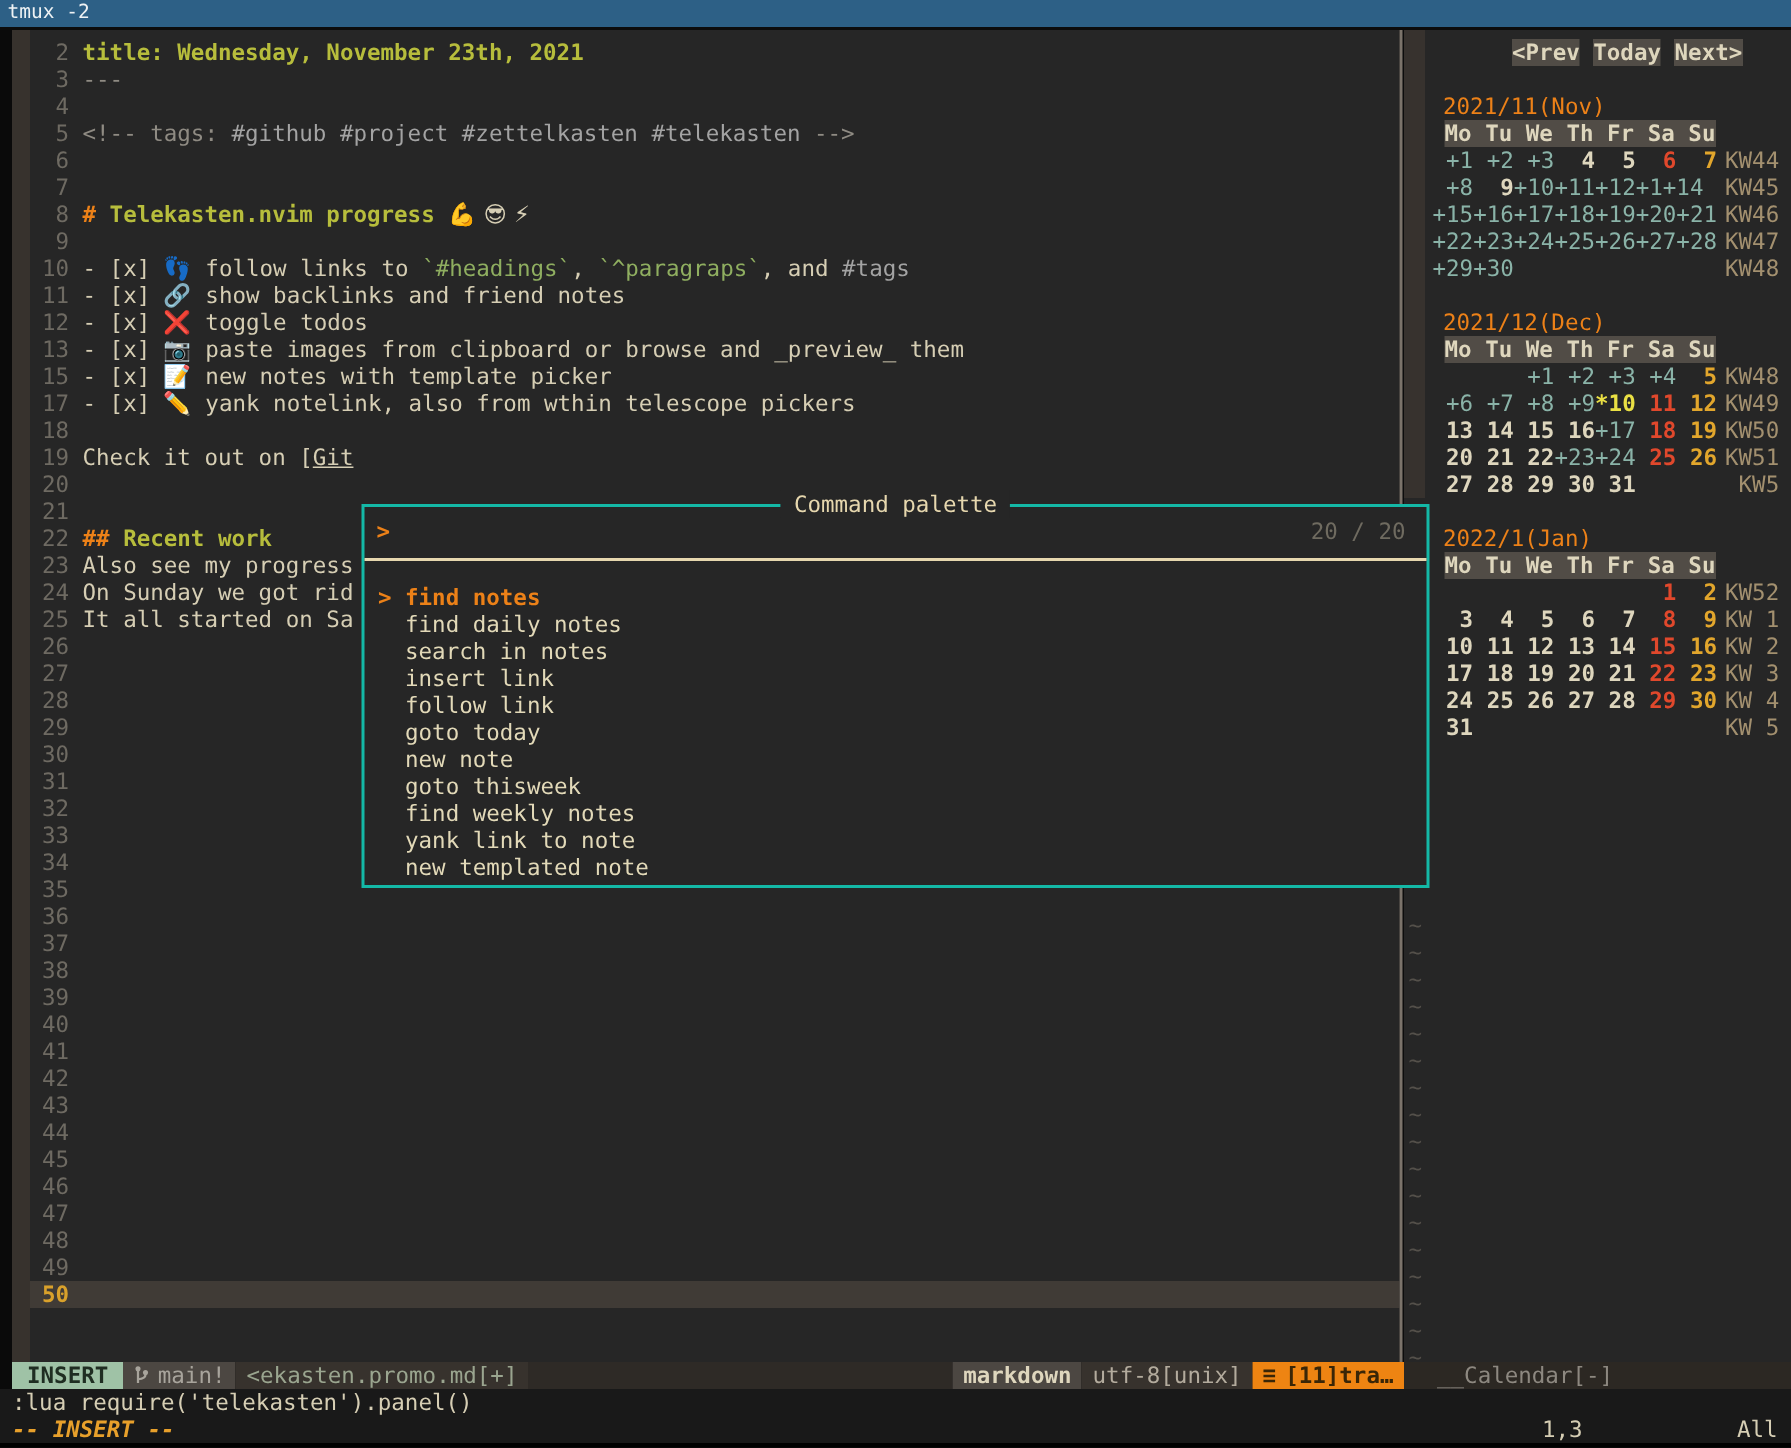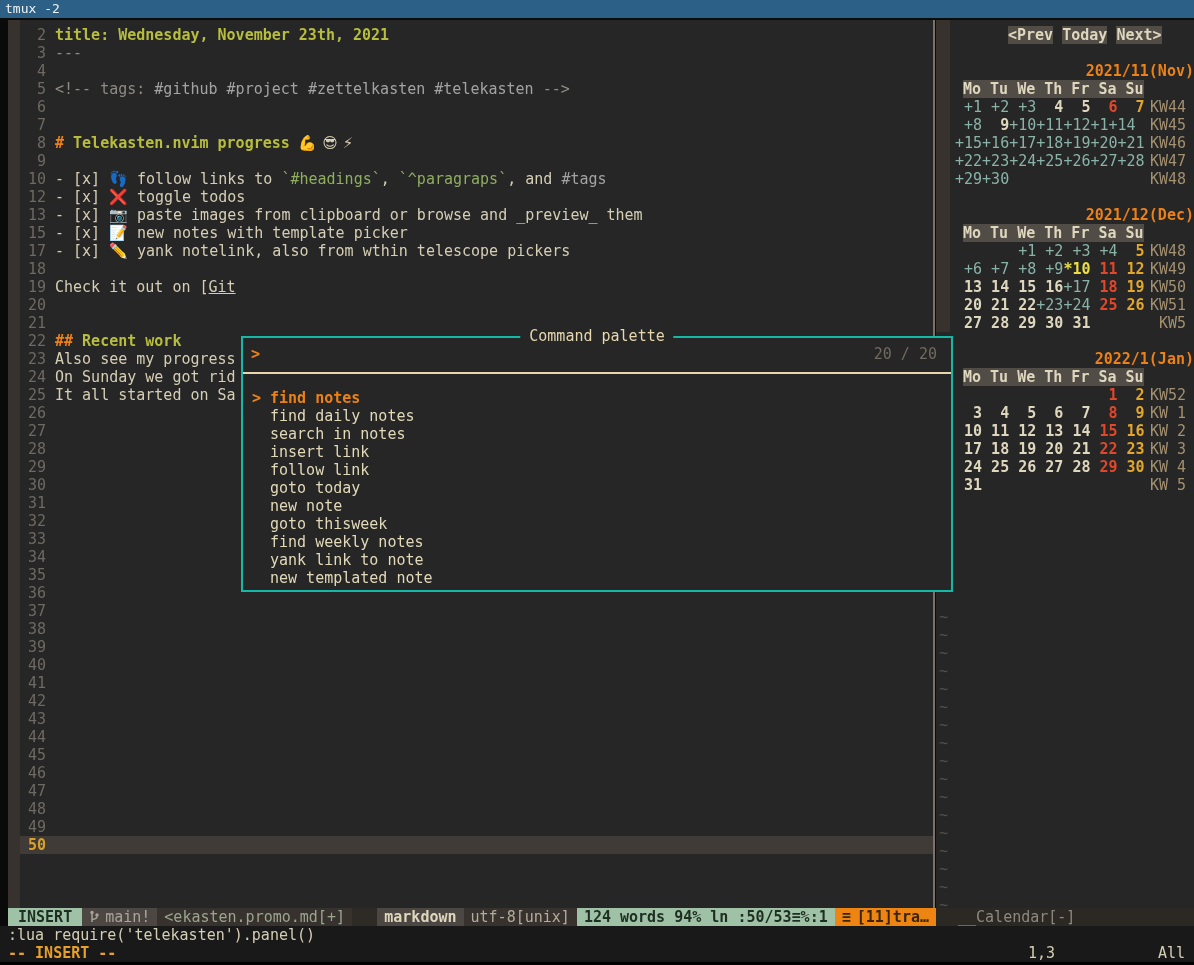--- a/index.html
+++ b/index.html
@@ -42,21 +42,21 @@
   .p-items{padding-top:15px;}
   .p-item{height:18px;white-space:pre;color:#e2d9b8;}
   .p-item .caret{display:inline-block;width:27px;padding-left:9px;box-sizing:border-box;color:#ec8118;font-weight:bold;}
   .p-item.sel span{color:#ec8118;font-weight:bold;}
 
   
   #cal-content{position:relative;padding-top:6px;}
   .cal-row{height:18px;white-space:pre;}
   .cal-nav{margin-left:72px;}
   .cal-nav .btn{background:#514c46;color:#ded6bd;font-weight:bold;}
-  .cal-title{color:#ec8118;font-weight:bold;text-align:right;padding-left:41px;}
+  .cal-title{color:#ec8118;font-weight:normal;text-align:left;padding-left:26px;}
   .cal-header{margin-left:27px;}
   .cal-header span{background:#514c46;color:#ded6bd;font-weight:bold;}
   .cal-week{margin-left:19px;position:relative;}
   .cal-kw{position:absolute;left:195px;color:#a3906f;}
   .cc-n{color:#8ab3a8;}
   .cc-d{color:#ded6bd;font-weight:bold;}
   .cc-sa{color:#e0482c;font-weight:bold;}
   .cc-su{color:#e2a62c;font-weight:bold;}
   .cc-today{color:#eae044;font-weight:bold;}
   .cc-b{}
@@ -75,21 +75,21 @@
   .seg-ft{background:#4c4742;color:#ded6bd;font-weight:bold;}
   .seg-enc{background:#37322d;color:#b3ab9d;}
   .seg-stats{background:#9fc2a6;color:#1f2e22;font-weight:bold;}
   .seg-buf{background:#ee8412;color:#3a2607;font-weight:bold;display:flex;align-items:center;gap:6px;}
   .seg-cal{flex:1;background:#2c2823;color:#8d8880;padding-left:22px;white-space:pre;}
 
   
   .cmdarea{position:absolute;left:0;top:926px;width:1194px;height:36px;background:#191919;}
   .cmdline{height:18px;padding-left:8px;color:#d6ceb4;white-space:pre;}
   .msgline{height:18px;position:relative;}
-  .mode-msg{padding-left:8px;color:#e8a02b;font-weight:bold;}
+  .mode-msg{padding-left:8px;color:#e8a02b;font-weight:bold;font-style:italic;}
   .ruler{position:absolute;left:1028px;top:0;color:#d6ceb4;}
   .scrollpos{position:absolute;left:1158px;top:0;color:#d6ceb4;}
   .bottomstrip{position:absolute;left:0;top:962px;width:100%;height:3px;background:#000;}
 </style>
 </head>
 <body>
 
 <div class="screen">
 
   <div class="titlebar">
@@ -103,20 +103,21 @@
     <div id="editor-lines">
         <div class="ed-row"><span class="ed-num">2</span><span class="ed-text"><span class="sg-h">title: Wednesday, November 23th, 2021</span></span></div>
         <div class="ed-row"><span class="ed-num">3</span><span class="ed-text"><span class="sg-c">---</span></span></div>
         <div class="ed-row"><span class="ed-num">4</span><span class="ed-text"></span></div>
         <div class="ed-row"><span class="ed-num">5</span><span class="ed-text"><span class="sg-c">&lt;!-- tags: </span><span class="sg-p">#github</span><span class="sg-t"> </span><span class="sg-p">#project</span><span class="sg-t"> </span><span class="sg-p">#zettelkasten</span><span class="sg-t"> </span><span class="sg-p">#telekasten</span><span class="sg-c"> --&gt;</span></span></div>
         <div class="ed-row"><span class="ed-num">6</span><span class="ed-text"></span></div>
         <div class="ed-row"><span class="ed-num">7</span><span class="ed-text"></span></div>
         <div class="ed-row"><span class="ed-num">8</span><span class="ed-text"><span class="sg-o"># </span><span class="sg-h">Telekasten.nvim progress </span><span class="sg-e">💪 😎 ⚡</span></span></div>
         <div class="ed-row"><span class="ed-num">9</span><span class="ed-text"></span></div>
         <div class="ed-row"><span class="ed-num">10</span><span class="ed-text"><span class="sg-t">- [x] </span><span class="sg-e">👣</span><span class="sg-t"> follow links to </span><span class="sg-g">`#headings`</span><span class="sg-t">, </span><span class="sg-g">`^paragraps`</span><span class="sg-t">, and </span><span class="sg-p">#tags</span></span></div>
+        <div class="ed-row"><span class="ed-num">11</span><span class="ed-text"><span class="sg-t">- [x] </span><span class="sg-e">🔗</span><span class="sg-t"> show backlinks and friend notes</span></span></div>
         <div class="ed-row"><span class="ed-num">12</span><span class="ed-text"><span class="sg-t">- [x] </span><span class="sg-e">❌</span><span class="sg-t"> toggle todos</span></span></div>
         <div class="ed-row"><span class="ed-num">13</span><span class="ed-text"><span class="sg-t">- [x] </span><span class="sg-e">📷</span><span class="sg-t"> paste images from clipboard or browse and _preview_ them</span></span></div>
         <div class="ed-row"><span class="ed-num">15</span><span class="ed-text"><span class="sg-t">- [x] </span><span class="sg-e">📝</span><span class="sg-t"> new notes with template picker</span></span></div>
         <div class="ed-row"><span class="ed-num">17</span><span class="ed-text"><span class="sg-t">- [x] </span><span class="sg-e">✏️</span><span class="sg-t"> yank notelink, also from wthin telescope pickers</span></span></div>
         <div class="ed-row"><span class="ed-num">18</span><span class="ed-text"></span></div>
         <div class="ed-row"><span class="ed-num">19</span><span class="ed-text"><span class="sg-t">Check it out on [</span><span class="sg-u">Git</span></span></div>
         <div class="ed-row"><span class="ed-num">20</span><span class="ed-text"></span></div>
         <div class="ed-row"><span class="ed-num">21</span><span class="ed-text"></span></div>
         <div class="ed-row"><span class="ed-num">22</span><span class="ed-text"><span class="sg-o">## </span><span class="sg-h">Recent work</span></span></div>
         <div class="ed-row"><span class="ed-num">23</span><span class="ed-text"><span class="sg-t">Also see my progress</span></span></div>
@@ -234,21 +235,20 @@
           <circle cx="3" cy="2.5" r="1.7" fill="#a8a49c"></circle>
           <circle cx="8" cy="5" r="1.7" fill="#a8a49c"></circle>
           <path d="M8 6.5 Q8 9 3 9.5" stroke="#a8a49c" stroke-width="1.5" fill="none"></path>
         </svg>
         <span>main!</span>
       </div>
       <div class="seg seg-file">&lt;ekasten.promo.md[+]</div>
       <div class="seg seg-fill"></div>
       <div class="seg seg-ft">markdown</div>
       <div class="seg seg-enc">utf-8[unix]</div>
-      <div class="seg seg-stats">124 words 94% ln :50/53≡%:1</div>
       <div class="seg seg-buf">
         <span>≡</span>
         <span>[11]tra…</span>
       </div>
     </div>
     <div class="seg-cal">__Calendar[-]</div>
   </div>
 
   <div class="cmdarea">
     <div class="cmdline">:lua require('telekasten').panel()</div>

